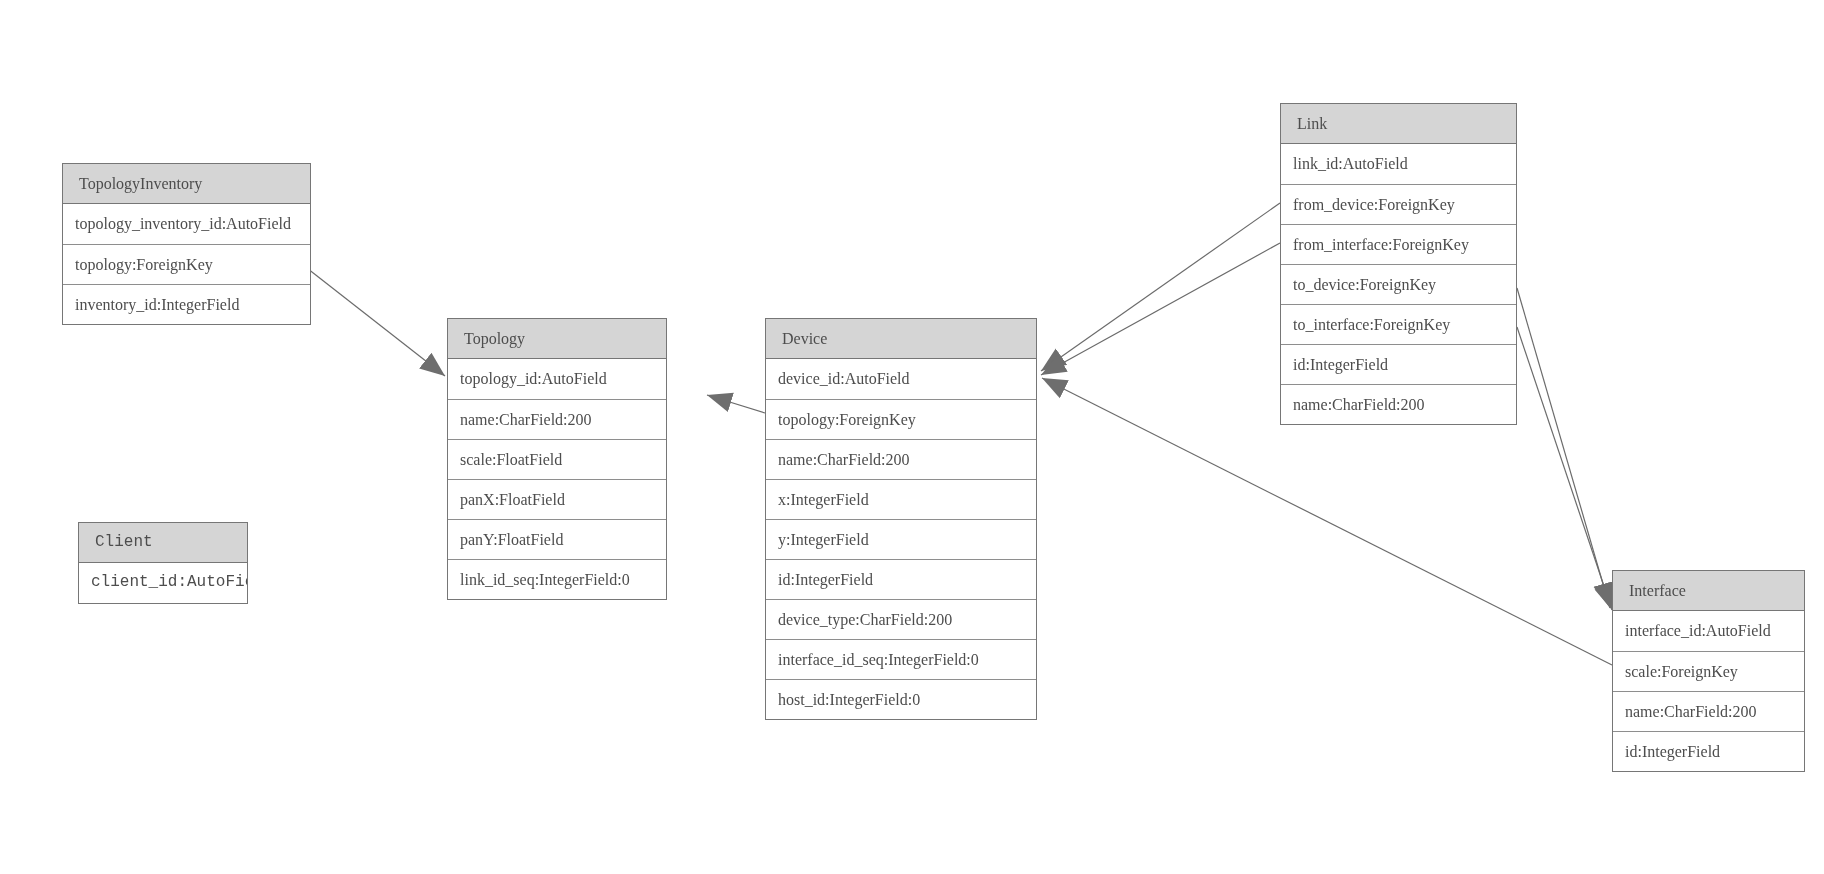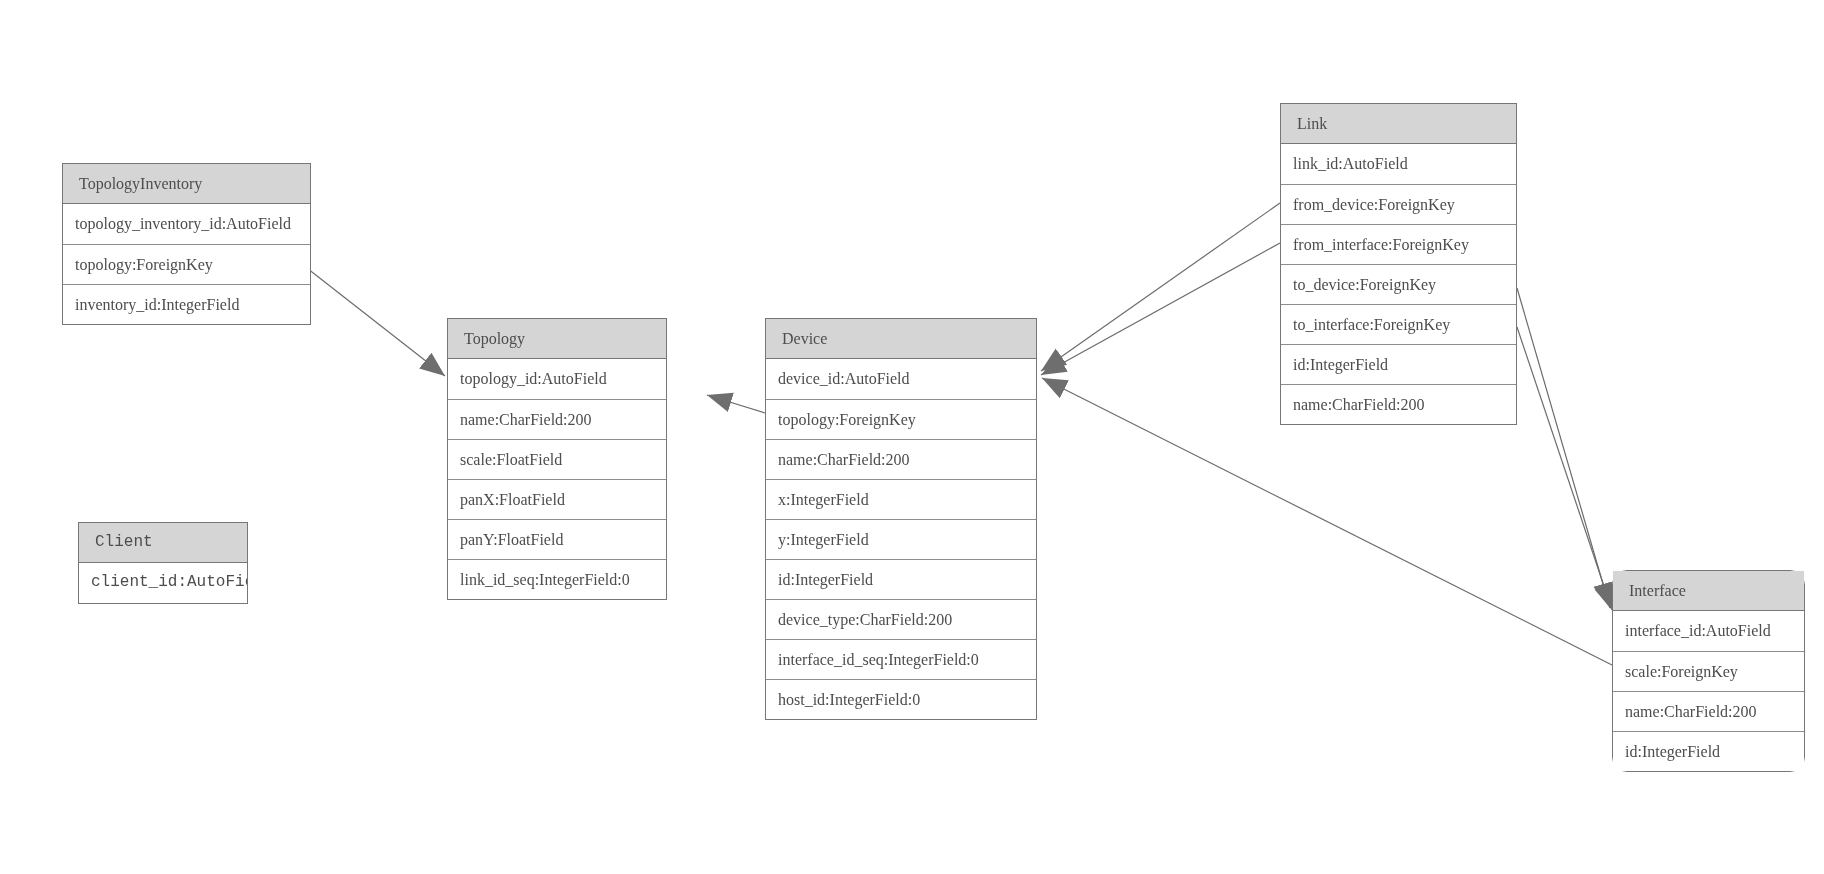--- a/index.html
+++ b/index.html
@@ -121,21 +121,21 @@
         <div class="row">link_id:AutoField</div>
         <div class="row">from_device:ForeignKey</div>
         <div class="row">from_interface:ForeignKey</div>
         <div class="row">to_device:ForeignKey</div>
         <div class="row">to_interface:ForeignKey</div>
         <div class="row">id:IntegerField</div>
         <div class="row">name:CharField:200</div>
       </div>
   </div>
 
-  <div class="entity" style="left: 1612px; top: 570px; width: 193px; border-radius: 15px;">
+  <div class="entity" style="left: 1612px; top: 570px; width: 193px;">
     <div class="entity-header">Interface</div>
     <div class="entity-rows">
         <div class="row">interface_id:AutoField</div>
         <div class="row">scale:ForeignKey</div>
         <div class="row">name:CharField:200</div>
         <div class="row">id:IntegerField</div>
       </div>
   </div>
 
 </div>

